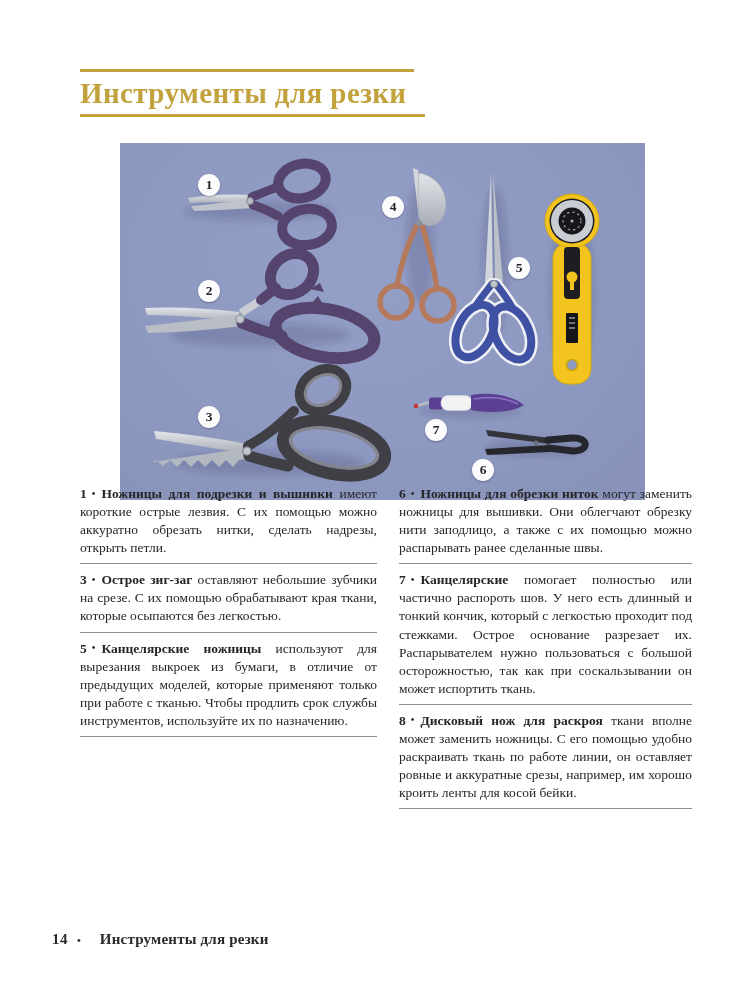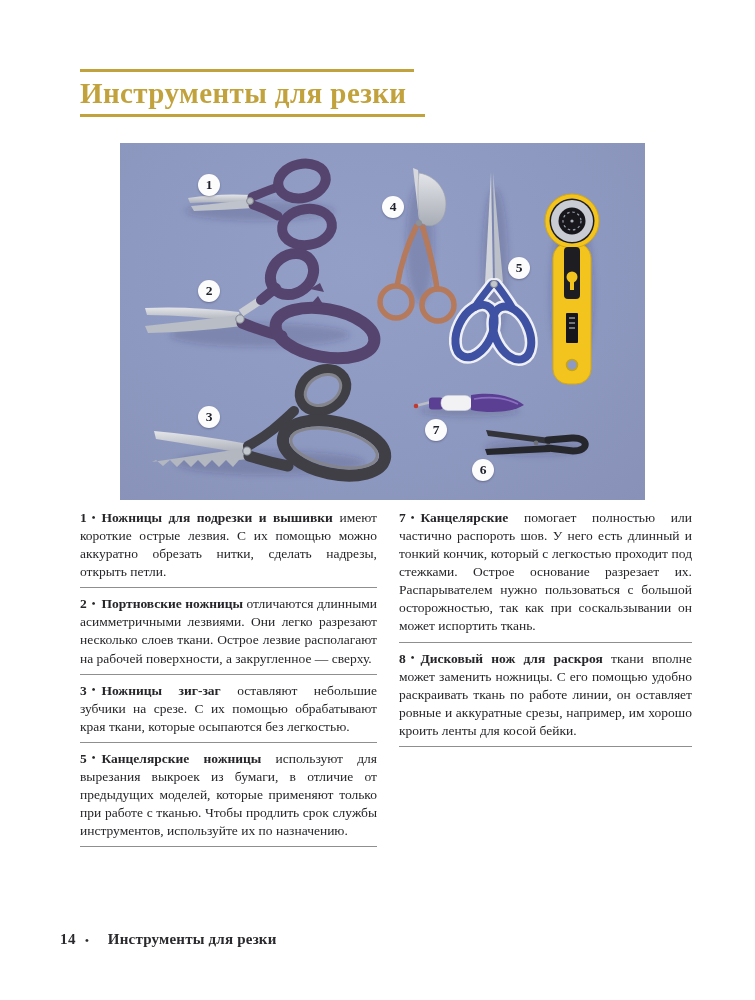--- a/index.html
+++ b/index.html
@@ -26,34 +26,34 @@
   }
   .photo svg { position:absolute; inset:0; }
   .num-badge {
     position:absolute; width:22px; height:22px; border-radius:50%;
     background:#fcfcfd; box-shadow:0 1px 2px rgba(30,30,60,0.35);
     display:flex; align-items:center; justify-content:center;
     font-size:13.5px; font-weight:bold; color:#20232e;
   }
 
   
-  .col { position:absolute; top:509px; }
+  .col { position:absolute; top:485px; }
   .col-left  { left:80px;  width:297px; }
   .col-right { left:399px; width:293px; }
   .item p {
     margin:0; text-align:justify; font-size:13.5px; line-height:1.34;
   }
   .item .num { font-weight:bold; }
   .item .blt { font-size:10.5px; padding:0 6px 0 5px; vertical-align:1.5px; font-weight:bold; }
   .item b { font-weight:bold; }
   hr.divider { border:none; border-top:1.2px solid #8f8f90; margin:6px 0 7px 0; }
 
   
   .footer {
-    position:absolute; left:60px; top:931px; font-size:15px; font-weight:bold;
+    position:absolute; left:52px; top:931px; font-size:15px; font-weight:bold;
     color:#2a2a2e; display:flex; align-items:baseline;
   }
   .footer .fnum { letter-spacing:0.5px; }
   .footer .fblt { font-size:11px; margin:0 9px 0 9px; align-self:center; }
   .footer .ftitle { margin-left:10px; letter-spacing:0.2px; }
 </style>
 </head>
 <body>
 
 <div class="page">
@@ -187,34 +187,34 @@
     <div class="num-badge" style="left:352px; top:316px;">6</div>
     <div class="num-badge" style="left:305px; top:276px;">7</div>
   </div>
 
   <div class="col col-left">
     <div class="item">
       <p><span class="num">1</span><span class="blt">•</span><b>Ножницы для подрезки и вышивки</b> <span>имеют короткие острые лезвия. С их помощью можно аккуратно обрезать нитки, сделать надрезы, открыть петли.</span></p>
       <hr class="divider">
     </div>
     <div class="item">
-      <p><span class="num">2</span><span class="blt">•</span><b>Портновские ножницы</b> <span>отличаются длинными асимметричными лезвиями. Они легко разрезают несколько слоев ткани. Острое лезвие располагают на рабочей поверхности, а закругленное — сверху.</span></p>
-      <hr class="divider">
-    </div>
-    <div class="item">
-      <p><span class="num">3</span><span class="blt">•</span><b>Ножницы зиг-заг</b> <span>оставляют небольшие зубчики на срезе. С их помощью обрабатывают края ткани, которые осыпаются без легкостью.</span></p>
+      <p><span class="num">3</span><span class="blt">•</span><b>Острое зиг-заг</b> <span>оставляют небольшие зубчики на срезе. С их помощью обрабатывают края ткани, которые осыпаются без легкостью.</span></p>
       <hr class="divider">
     </div>
     <div class="item">
       <p><span class="num">5</span><span class="blt">•</span><b>Канцелярские ножницы</b> <span>используют для вырезания выкроек из бумаги, в отличие от предыдущих моделей, которые применяют только при работе с тканью. Чтобы продлить срок службы инструментов, используйте их по назначению.</span></p>
       <hr class="divider">
     </div>
   </div>
 
   <div class="col col-right">
+    <div class="item">
+      <p><span class="num">6</span><span class="blt">•</span><b>Ножницы для обрезки ниток</b> <span>могут заменить ножницы для вышивки. Они облегчают обрезку нити заподлицо, а также с их помощью можно распарывать ранее сделанные швы.</span></p>
+      <hr class="divider">
+    </div>
     <div class="item">
       <p><span class="num">7</span><span class="blt">•</span><b>Канцелярские</b> <span>помогает полностью или частично распороть шов. У него есть длинный и тонкий кончик, который с легкостью проходит под стежками. Острое основание разрезает их. Распарывателем нужно пользоваться с большой осторожностью, так как при соскальзывании он может испортить ткань.</span></p>
       <hr class="divider">
     </div>
     <div class="item">
       <p><span class="num">8</span><span class="blt">•</span><b>Дисковый нож для раскроя</b> <span>ткани вполне может заменить ножницы. С его помощью удобно раскраивать ткань по работе линии, он оставляет ровные и аккуратные срезы, например, им хорошо кроить ленты для косой бейки.</span></p>
       <hr class="divider">
     </div>
   </div>
 

